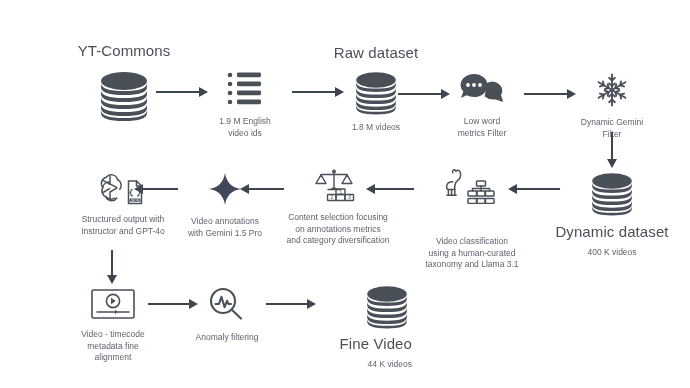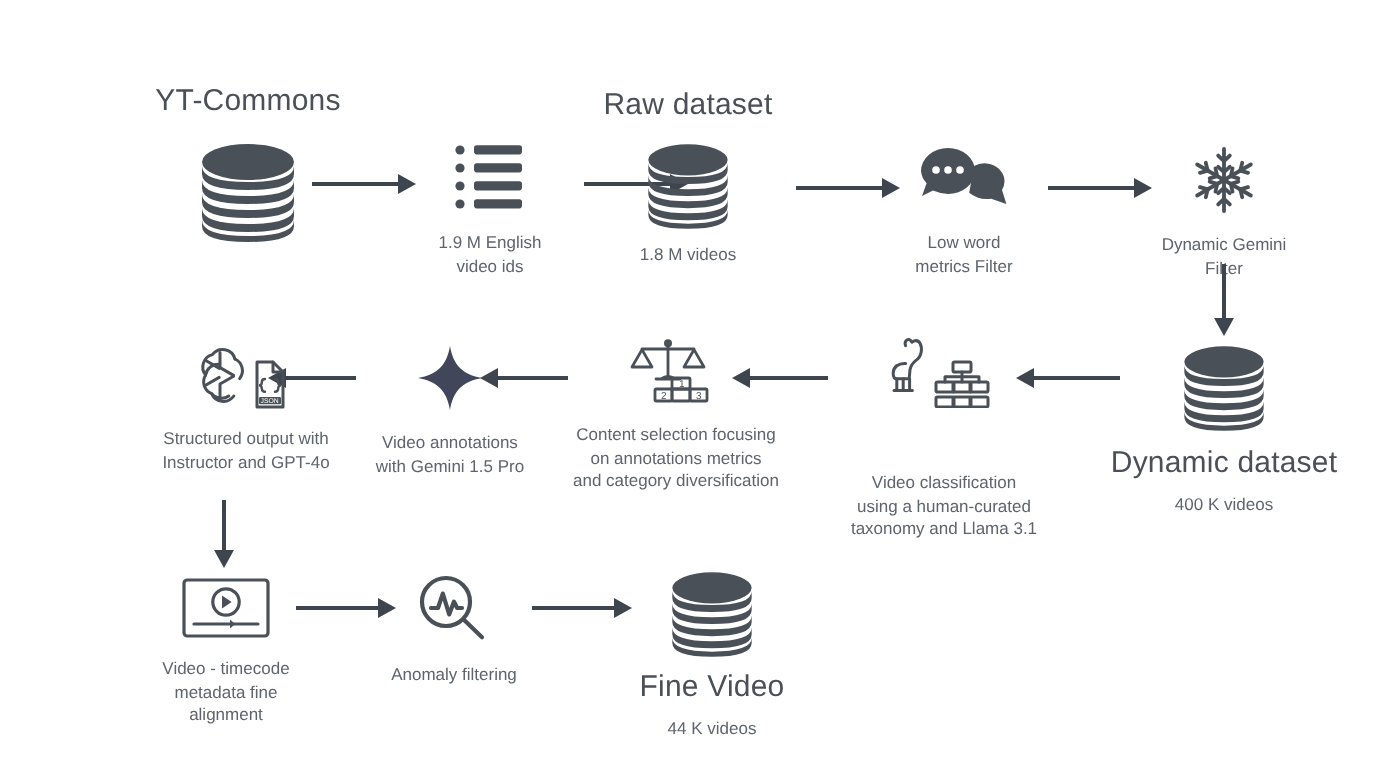--- a/index.html
+++ b/index.html
@@ -102,21 +102,21 @@
     </div>
     <div class="caption" style="margin-top:8px;">1.9 M English
 video ids</div>
   </div>
 
   <div class="arrow right" style="left:292px;top:86px;width:52px;height:12px;">
     <div class="shaft" style="width:44px;"></div>
       <div class="head"></div>
   </div>
 
-  <div class="node" style="left:284px;top:44px;width:120px;">
+  <div class="node" style="left:316px;top:44px;width:120px;">
     <div class="title">Raw dataset</div>
     <div class="icon-wrap" style="margin-top:8px;">
       <svg width="50" height="46" viewBox="0 0 58 52">
         <g fill="#4a5058">
           <ellipse cx="29" cy="12" rx="23" ry="9"></ellipse>
           <path d="M6 14 q0 8 23 8 q23 0 23 -8 l0 4 q0 8 -23 8 q-23 0 -23 -8 z"></path>
           <path d="M6 21 q0 8 23 8 q23 0 23 -8 l0 4 q0 8 -23 8 q-23 0 -23 -8 z"></path>
           <path d="M6 28 q0 8 23 8 q23 0 23 -8 l0 4 q0 8 -23 8 q-23 0 -23 -8 z"></path>
           <path d="M6 35 q0 8 23 8 q23 0 23 -8 l0 4 q0 8 -23 8 q-23 0 -23 -8 z"></path>
           <path d="M6 41 q0 8 23 8 q23 0 23 -8 l0 3 q0 8 -23 8 q-23 0 -23 -8 z"></path>
@@ -366,21 +366,21 @@
       </svg>
     </div>
     <div class="caption" style="margin-top:10px;">Anomaly filtering</div>
   </div>
 
   <div class="arrow right" style="left:266px;top:298px;width:50px;height:12px;">
     <div class="shaft" style="width:42px;"></div>
       <div class="head"></div>
   </div>
 
-  <div class="node" style="left:300px;top:283px;width:112px;">
+  <div class="node" style="left:300px;top:283px;width:112px;align-items:flex-end;">
     <div class="icon-wrap">
       <svg width="50" height="46" viewBox="0 0 58 52">
         <g fill="#4a5058">
           <ellipse cx="29" cy="12" rx="23" ry="9"></ellipse>
           <path d="M6 14 q0 8 23 8 q23 0 23 -8 l0 4 q0 8 -23 8 q-23 0 -23 -8 z"></path>
           <path d="M6 21 q0 8 23 8 q23 0 23 -8 l0 4 q0 8 -23 8 q-23 0 -23 -8 z"></path>
           <path d="M6 28 q0 8 23 8 q23 0 23 -8 l0 4 q0 8 -23 8 q-23 0 -23 -8 z"></path>
           <path d="M6 35 q0 8 23 8 q23 0 23 -8 l0 4 q0 8 -23 8 q-23 0 -23 -8 z"></path>
           <path d="M6 41 q0 8 23 8 q23 0 23 -8 l0 3 q0 8 -23 8 q-23 0 -23 -8 z"></path>
         </g>

